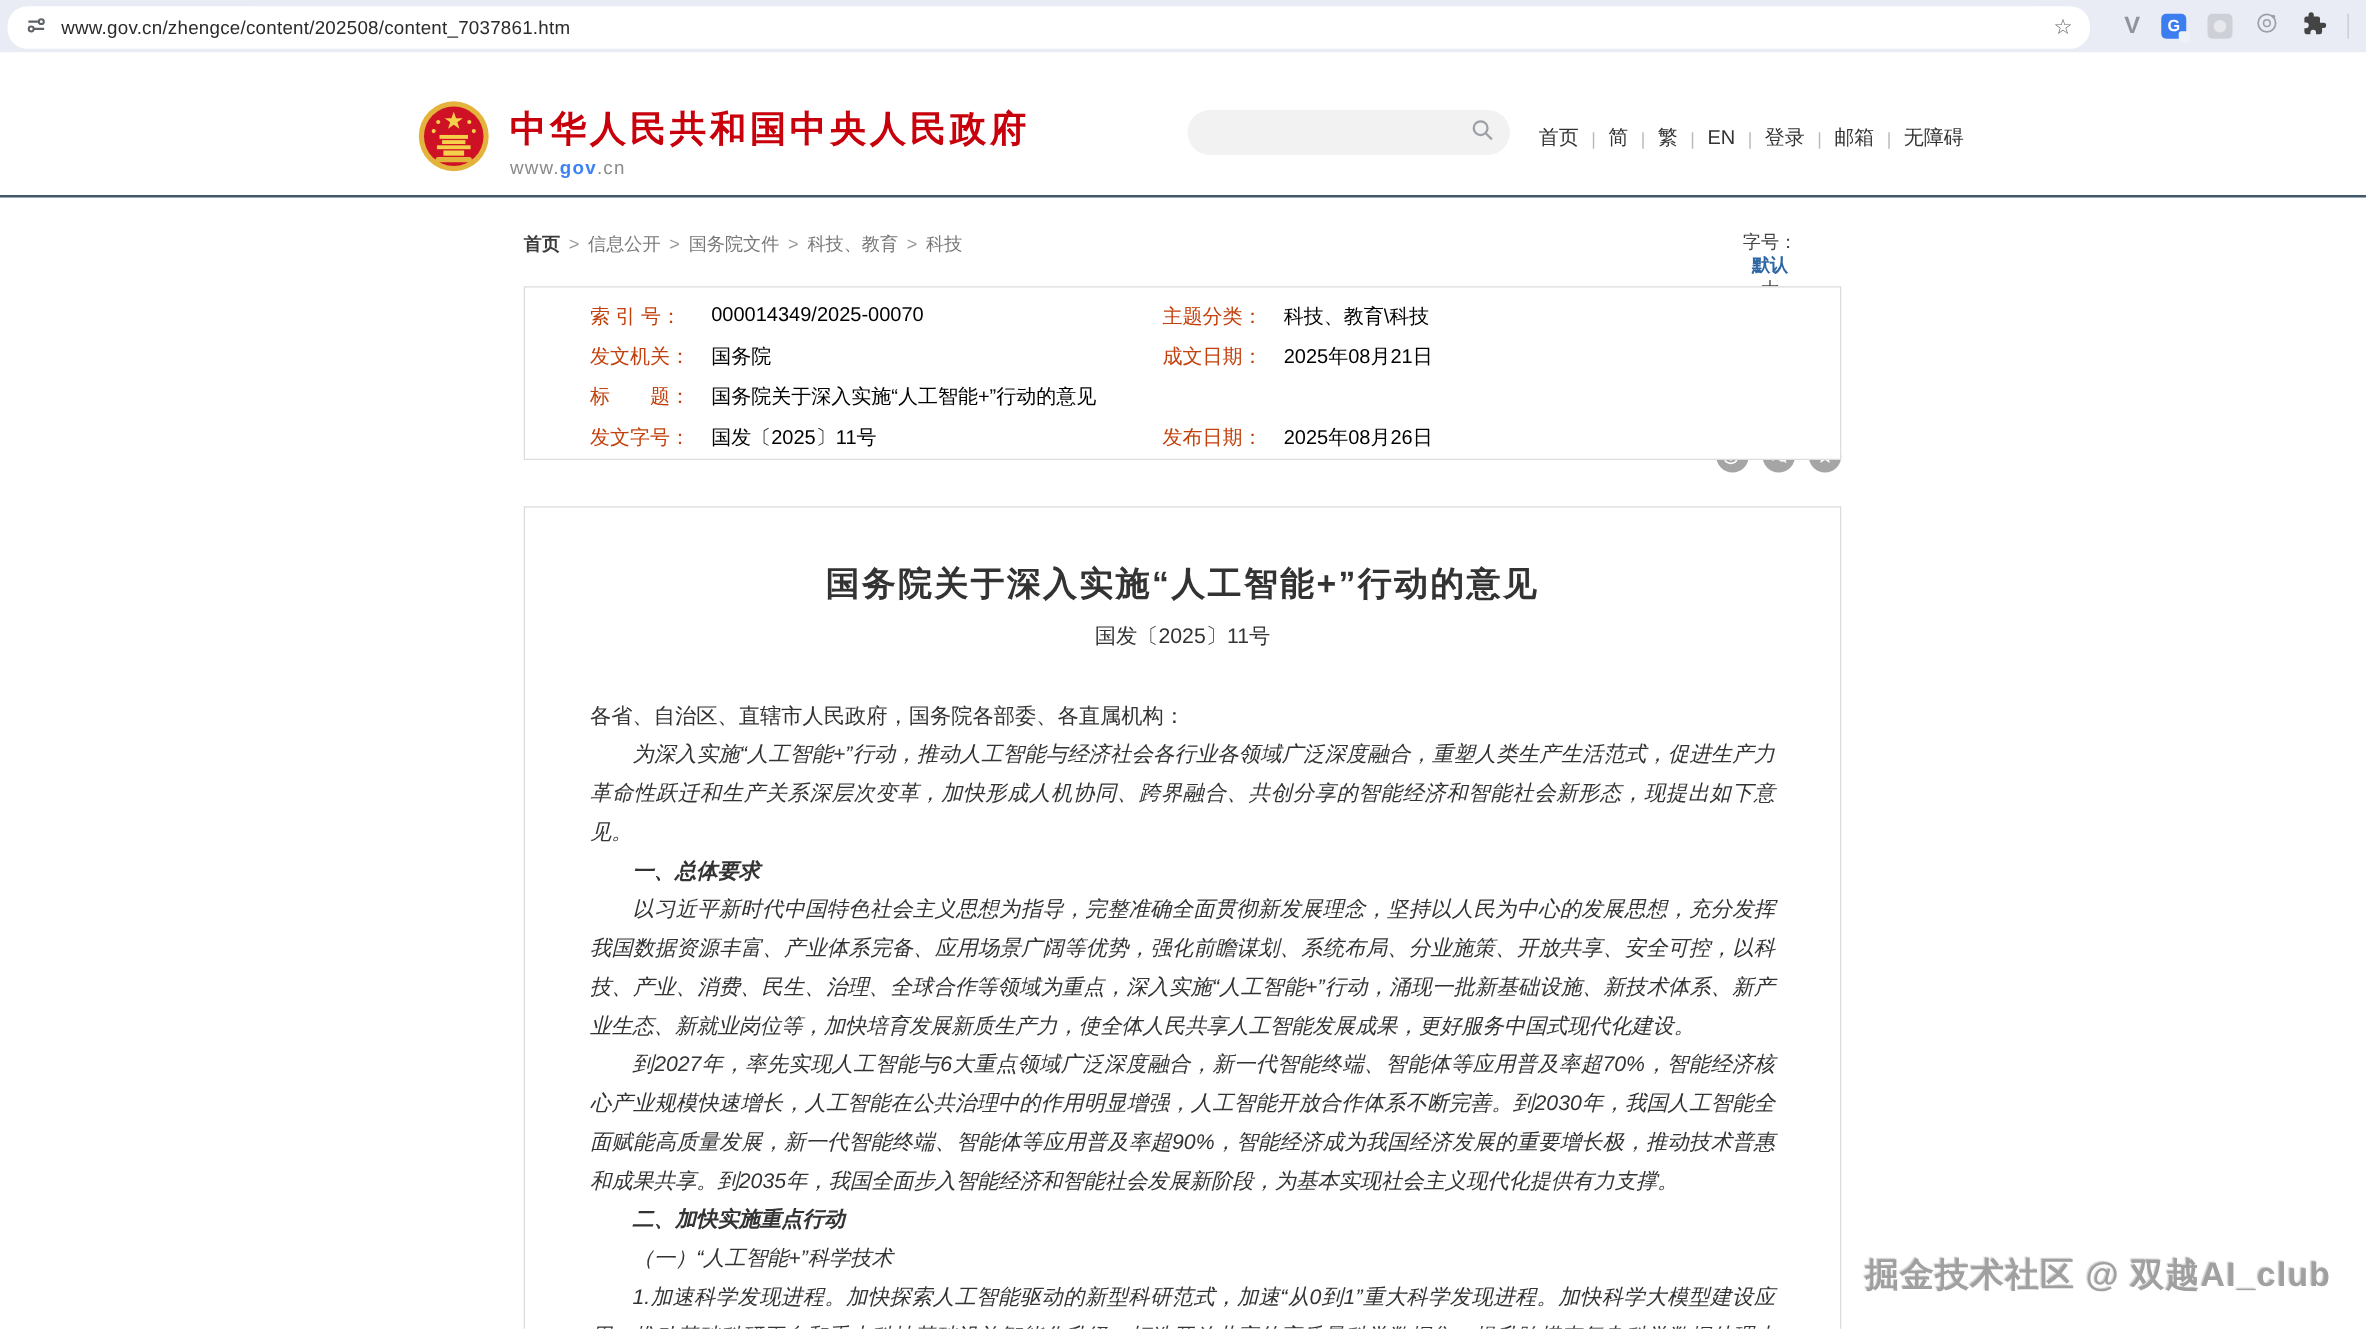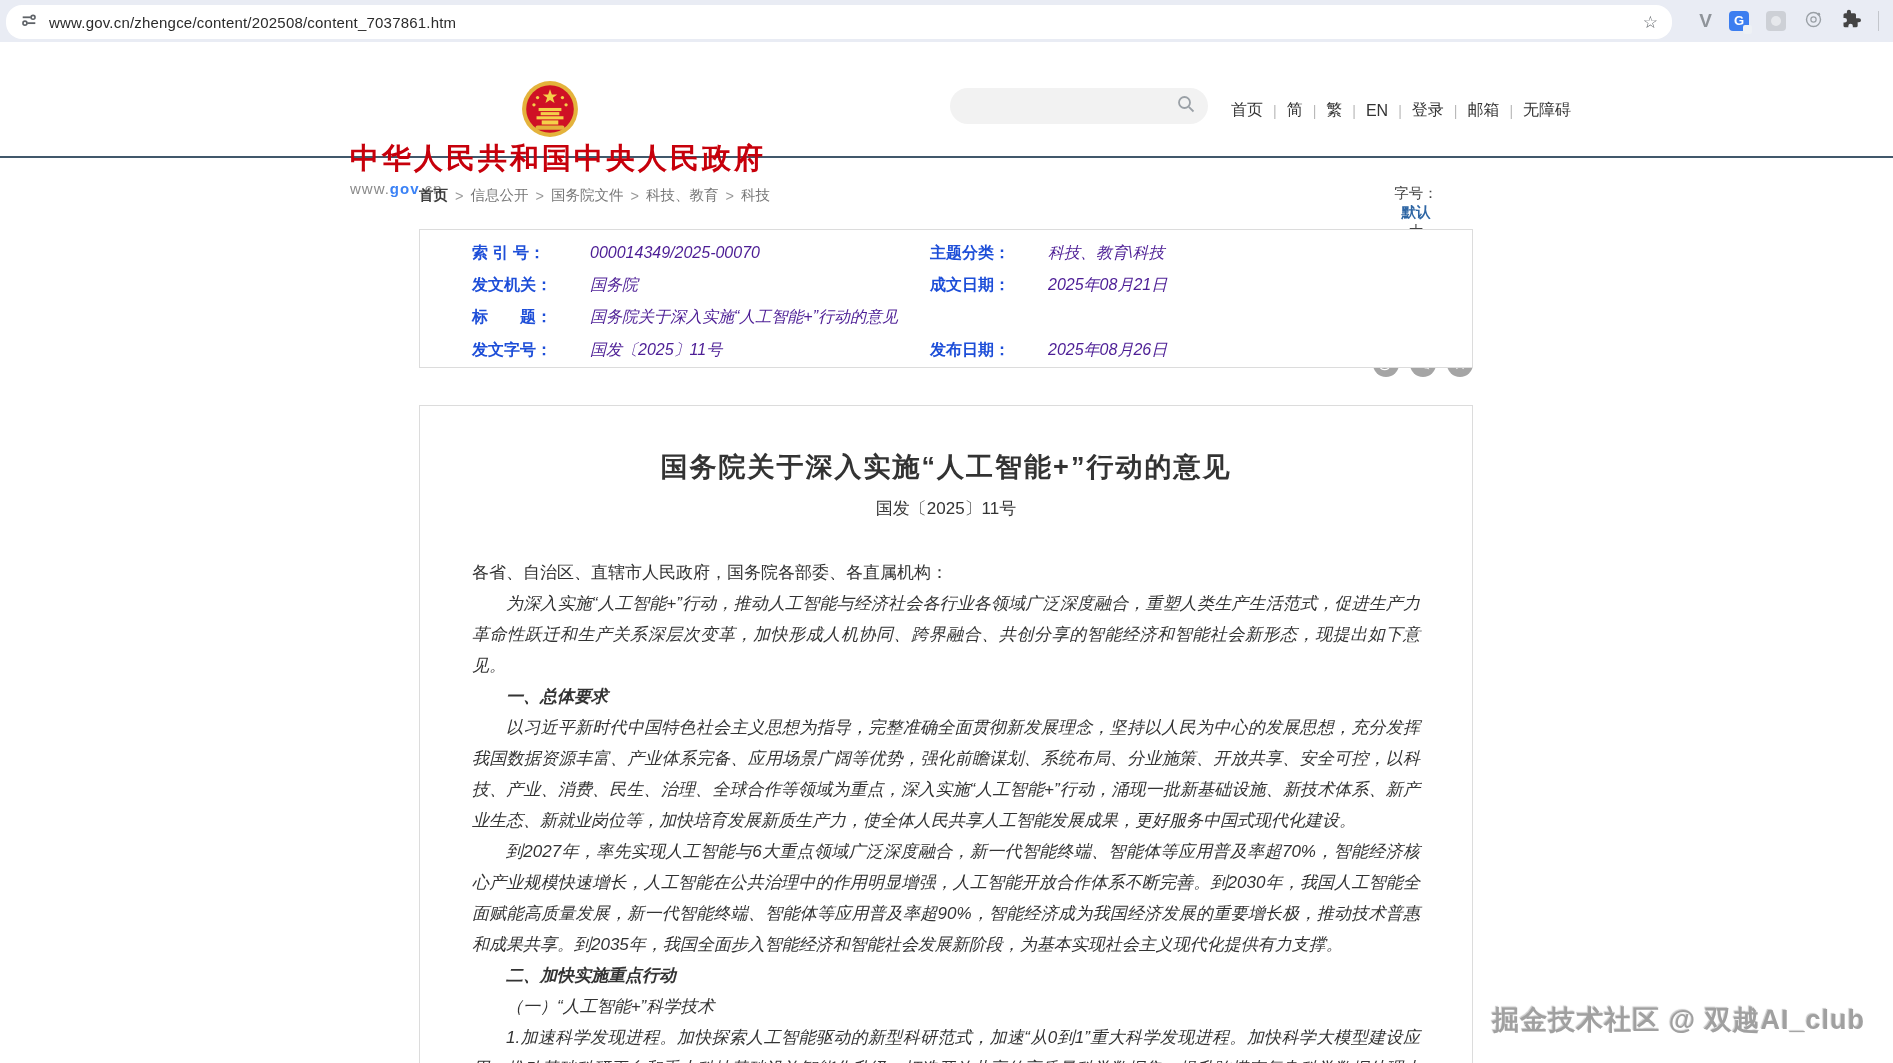--- a/index.html
+++ b/index.html
@@ -22,21 +22,21 @@
   .ext-row { position:absolute; right:14px; top:0; height:42px; display:flex; align-items:center; gap:17px; }
   .v-ext { font-weight:900; font-size:19px; color:#8f949a; }
   .translate-ext { width:20px; height:20px; background:#3c7ef0; border-radius:4px; color:#fff; font-size:13px; font-weight:700; text-align:center; line-height:20px; position:relative; }
   .translate-ext .badge { position:absolute; right:-3px; bottom:-3px; width:9px; height:9px; background:#eef1f5; border-radius:2px; }
   .inactive-ext { width:20px; height:20px; background:#cdd0d6; border-radius:4px; position:relative; }
   .inactive-ext::after { content:""; position:absolute; left:5px; top:5px; width:10px; height:10px; border-radius:50%; background:#e6e8ec; }
   .chrome-divider { width:1px; height:20px; background:#c3c6cc; }
 
   
   .site-header { position:absolute; top:42px; left:0; width:1893px; height:116px; background:#fff; border-bottom:2px solid #41586b; }
-  .logo { position:absolute; left:334px; top:38px; display:flex; align-items:center;flex-direction:column; }
+  .logo { position:absolute; left:334px; top:38px; display:flex; align-items:flex-end; }
   .logo-text { margin-left:16px; }
   .site-title { color:#C7000B; font-size:29px; font-weight:700; letter-spacing:3px; line-height:32px; }
   .site-domain { font-size:15px; color:#8a8a8a; margin-top:6px; letter-spacing:1px; }
   .site-domain .accent { color:#3b82f6; font-weight:700; }
   .search-box {
     position:absolute; left:950px; top:46px; width:258px; height:36px;
     background:#f2f2f2; border-radius:18px; display:flex; align-items:center; padding:0 12px;
   }
   .search-input { flex:1; border:none; background:transparent; outline:none; font-size:15px; height:30px; }
   .top-nav { position:absolute; left:1221px; top:58px; display:flex; align-items:center; font-size:16px; color:#333; }
@@ -55,22 +55,22 @@
   .tool-link { display:flex; align-items:center; gap:5px; margin:0 7px; cursor:pointer; }
   .tool-glyph { font-size:15px; color:#666; }
   .share-icons { display:flex; align-items:center; gap:11px; margin-left:14px; }
   .share-circle { width:26px; height:26px; border-radius:50%; background:#a5a5a5; display:flex; align-items:center; justify-content:center; cursor:pointer; }
 
   
   .meta-box { position:absolute; left:419px; top:229px; width:1054px; height:139px; border:1px solid #dcdcdc; background:#fff; padding-top:6px; }
   .meta-col-left { position:absolute; left:52px; top:7px; width:440px; }
   .meta-col-right { position:absolute; left:510px; top:7px; width:470px; }
   .meta-row { height:32.4px; display:flex; align-items:center; font-size:16px; }
-  .meta-label { font-weight:700; color:#1d4ed8; min-width:96px; white-space:nowrap; }
-  .meta-value { color:#4c1d95; margin-left:22px; white-space:nowrap;font-style:italic; }
+  .meta-label { font-weight:400; color:#c2410c; min-width:96px; white-space:nowrap; }
+  .meta-value { color:#000000; margin-left:1px; white-space:nowrap; }
 
   
   .article-box { position:absolute; left:419px; top:405px; width:1054px; height:720px; border:1px solid #dcdcdc; background:#fff; padding:44px 52px 0 52px; }
   .doc-title { text-align:center; font-size:27px; font-weight:700; color:#333; letter-spacing:2px; line-height:34px; }
   .doc-number { text-align:center; font-size:17px; color:#333; margin-top:13px; }
   .doc-body { margin-top:37px; font-size:17px; line-height:31px; color:#333; text-align:justify; }
   .doc-body p { margin:0; }
   .indent { text-indent:2em;font-style:italic; }
   .bold { font-weight:700; }
 

